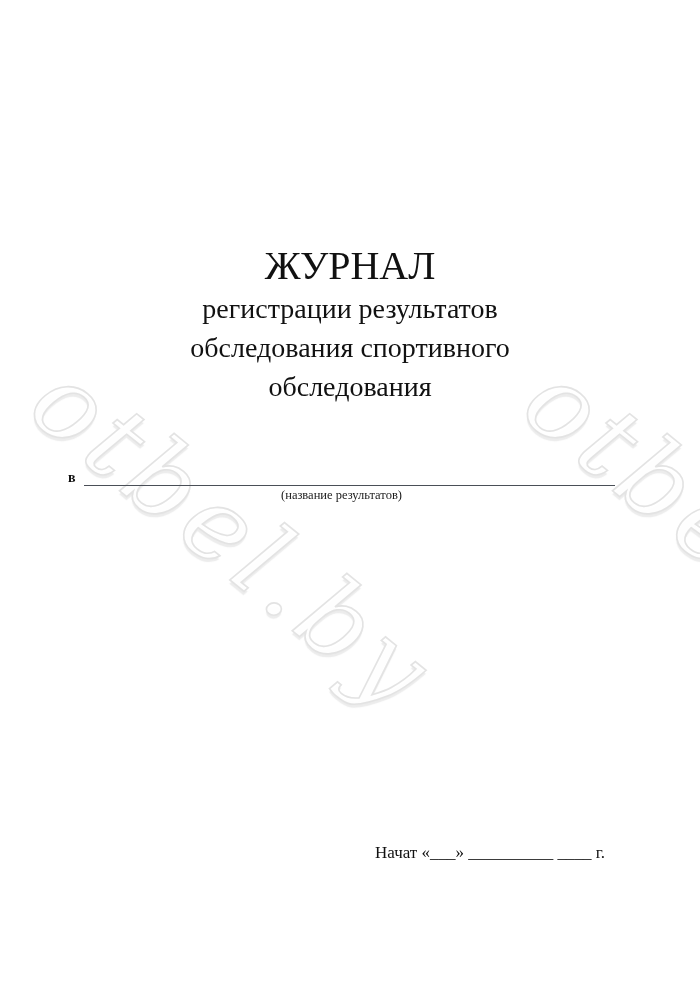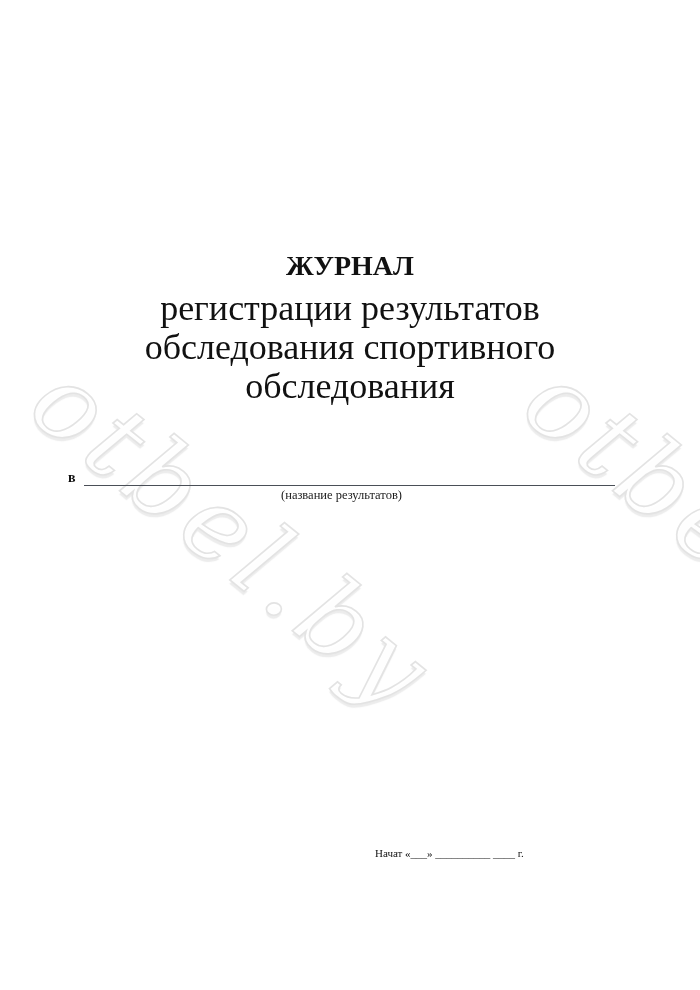--- a/index.html
+++ b/index.html
@@ -38,26 +38,26 @@
 
   
   .title-block {
     position: absolute;
     top: 243px;
     left: 0;
     width: 100%;
     text-align: center;
   }
   .main-title {
-    font-size: 28px;
+    font-size: 40px;
     line-height: 46px;
-    font-weight: bold;
+    font-weight: normal;
   }
   .subtitle {
-    font-size: 36px;
+    font-size: 28px;
     line-height: 39px;
   }
 
   
   .institution-row {
     position: absolute;
     left: 68px;
     right: 85px;
     top: 470px;
     height: 16px;
@@ -83,21 +83,21 @@
     text-align: center;
     font-size: 12.5px;
     color: #1a1a1a;
   }
 
   
   .dates-block {
     position: absolute;
     left: 375px;
     top: 843px;
-    font-size: 11px;
+    font-size: 17px;
   }
   .date-line {
     line-height: 20px;
     margin-bottom: 23px;
     white-space: nowrap;
   }
 </style>
 </head>
 <body>
 

